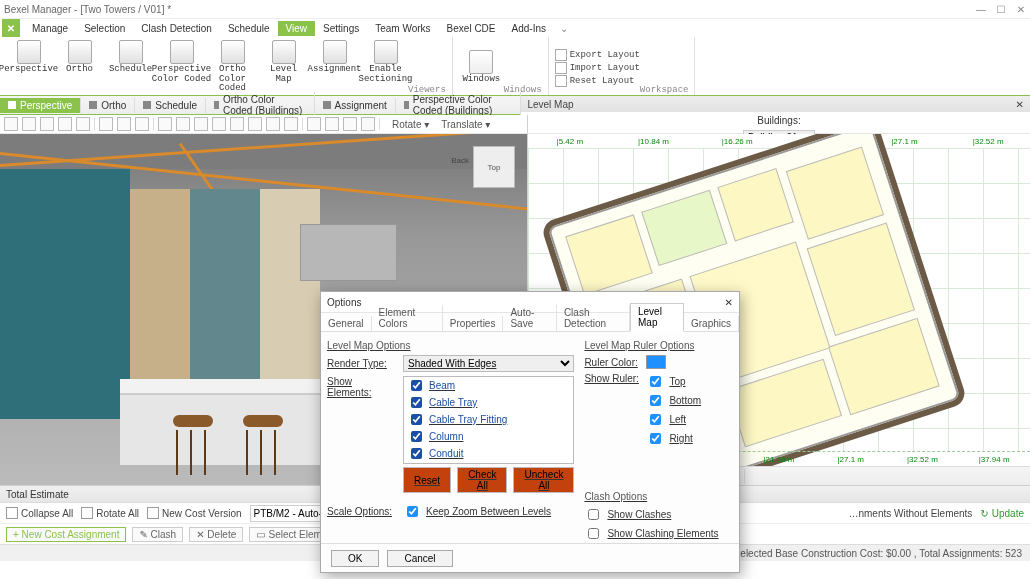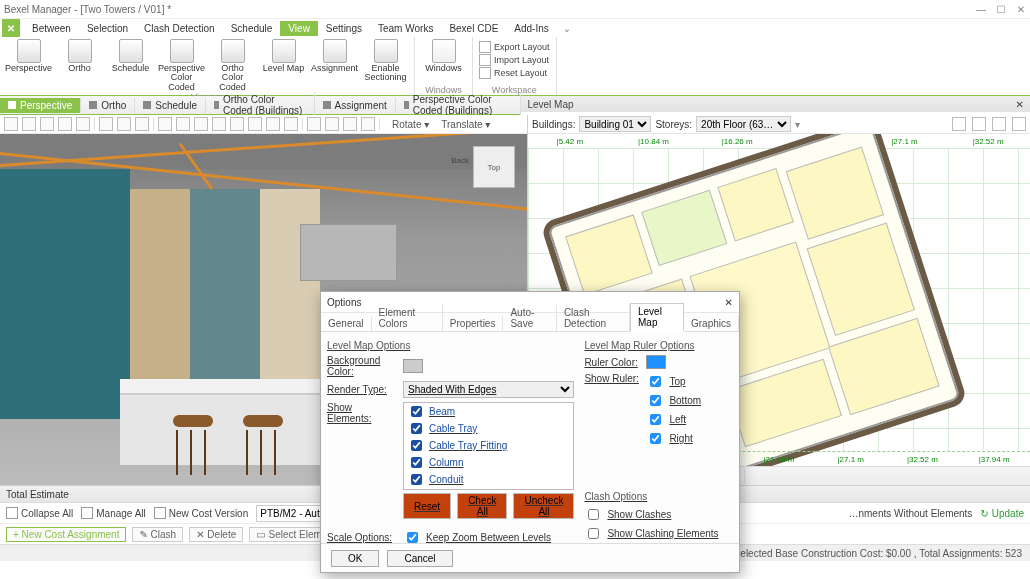--- a/index.html
+++ b/index.html
@@ -20,21 +20,21 @@
   .titlebar{height:18px;display:flex;align-items:center;padding:0 4px;color:#666;border-bottom:1px solid #eee;font-size:10px;}
   .titlebar .sys{margin-left:auto;display:flex;gap:10px;}
   .titlebar .sys span{width:10px;text-align:center;color:#888;cursor:pointer;}
   
   .menubar{height:18px;display:flex;align-items:center;padding:0 2px;font-size:10px;}
   .menubar .logo{width:18px;height:18px;background:var(--accent);color:#fff;display:flex;align-items:center;justify-content:center;font-weight:bold;margin-right:4px;}
   .menubar .mi{padding:2px 8px;cursor:pointer;}
   .menubar .mi.active{background:var(--accent);color:#fff;}
   
   .ribbon{height:58px;border-bottom:1px solid var(--accent);display:flex;background:#fff;}
-  .ribbon .group{border-right:1px solid #e0e0e0;display:flex;flex-direction:column;align-items:center;padding:2px 6px 0 6px;}
+  .ribbon .group{border-right:1px solid #e0e0e0;display:flex;flex-direction:row;align-items:center;padding:2px 6px 0 6px;font-family:Liberation Mono, monospace;}
   .ribbon .btns{display:flex;gap:6px;}
   .rbtn{display:flex;flex-direction:column;align-items:center;width:45px;cursor:pointer;}
   .rbtn .ic{width:22px;height:22px;border:1px solid #aaa;border-radius:2px;background:linear-gradient(#fff,#eee);}
   .rbtn .ic.cube{background:linear-gradient(#fff,#e0e0e0);}
   .rbtn .lbl{font-size:9px;text-align:center;line-height:1.05;margin-top:1px;color:#333;}
   .grouplabel{font-size:9px;color:#888;margin-top:auto;}
   .ribbon .mini{display:flex;flex-direction:column;gap:1px;font-size:9px;padding-top:2px;}
   .ribbon .mini div{display:flex;align-items:center;gap:3px;cursor:pointer;color:#444;}
   .ribbon .mini .mi-ic{width:10px;height:10px;border:1px solid #aaa;}
   
@@ -64,21 +64,21 @@
   .panel3{position:absolute;left:260px;top:55px;width:60px;height:200px;background:#d8cdb2;}
   .hood {position:absolute;left:300px;top:90px;width:95px;height:55px;background:#b7b7b7;border:1px solid #999;}
   .counter{position:absolute;left:120px;top:245px;width:420px;height:14px;background:#f2f2f2;}
   .island{position:absolute;left:120px;top:259px;width:420px;height:70px;background:#e6e6e6;border-top:2px solid #ccc;}
   .stool{position:absolute;bottom:10px;width:46px;height:60px;}
   .stool .seat{width:40px;height:12px;background:#8a5a2b;border-radius:6px;margin:0 auto;}
   .stool .leg{position:absolute;bottom:0;width:2px;height:45px;background:#5c3a17;}
   .viewcube{position:absolute;top:12px;right:12px;width:40px;height:40px;background:#eee;border:1px solid #bbb;display:flex;align-items:center;justify-content:center;font-size:8px;color:#555;}
   .vc-back{position:absolute;top:22px;right:58px;font-size:8px;color:#444;}
   
-  .lm-toolbar{height:18px;border-bottom:1px solid #e5e5e5;display:flex;align-items:center;gap:4px;padding:0 4px;font-size:10px;}
+  .lm-toolbar{height:18px;border-bottom:1px solid #e5e5e5;display:flex;align-items:center;gap:4px;padding:0 4px;font-size:10px;flex-direction:column;}
   .lm-toolbar select,.lm-toolbar span.lbl{font-size:10px;}
   .lm-toolbar select{height:16px;border:1px solid #ccc;}
   .lm-toolbar .ic{width:12px;height:12px;border:1px solid #bbb;cursor:pointer;margin-left:2px;}
   .levelmap{flex:1;background:#fff;position:relative;overflow:hidden;}
   .ruler-top,.ruler-bot{position:absolute;left:0;right:0;height:14px;display:flex;color:#0a8a0a;font-size:8px;align-items:center;}
   .ruler-top{top:0;border-bottom:1px dashed #9ccc9c;}
   .ruler-bot{bottom:0;border-top:1px dashed #9ccc9c;}
   .rt{flex:1;text-align:center;}
   .gridbg{position:absolute;inset:14px 0;background-image:linear-gradient(#d7ecd7 1px,transparent 1px),linear-gradient(90deg,#d7ecd7 1px,transparent 1px);background-size:35px 35px;}
   .floorplate{position:absolute;left:50px;top:28px;width:340px;height:290px;transform:rotate(-18deg);background:#fffef2;border:6px solid #6b5a45;border-radius:14px;box-shadow:0 0 0 2px #999 inset;}
@@ -132,21 +132,21 @@
   <div class="sys">
     <span>—</span>
     <span>☐</span>
     <span>✕</span>
   </div>
 </div>
 
 <div class="menubar">
   <div class="logo">✕</div>
   <div id="menuitems" style="display: inline-flex;">
-      <span class="mi">Between</span>
+      <span class="mi">Manage</span>
       <span class="mi">Selection</span>
       <span class="mi">Clash Detection</span>
       <span class="mi">Schedule</span>
       <span class="mi active">View</span>
       <span class="mi">Settings</span>
       <span class="mi">Team Works</span>
       <span class="mi">Bexel CDE</span>
       <span class="mi">Add-Ins</span>
     </div>
   <span style="padding:2px 6px;color:#888">⌄</span>
@@ -368,21 +368,21 @@
   <div class="bp-hdr">
       <span>Total Estimate</span>
     </div>
   <div class="bp-tools">
     <span class="tool">
         <span class="ico"></span>
         <span>Collapse All</span>
       </span>
     <span class="tool">
         <span class="ico"></span>
-        <span>Manage All</span>
+        <span>Rotate All</span>
       </span>
     <span class="tool">
         <span class="ico"></span>
         <span>New Cost Version</span>
       </span>
     <input value="PTB/M2 - Auto-assigned" style="">
     <span class="spacer"></span>
     <span class="tool">
         <span>…nments Without Elements</span>
       </span>
@@ -407,24 +407,20 @@
       <div class="otab">Element Colors</div>
       <div class="otab">Properties</div>
       <div class="otab">Auto-Save</div>
       <div class="otab">Clash Detection</div>
       <div class="otab active">Level Map</div>
       <div class="otab">Graphics</div>
     </div>
   <div class="obody">
     <div class="col left">
       <div class="sect">Level Map Options</div>
-      <div class="row">
-          <span class="label70">Background Color:</span>
-          <span class="swatch"></span>
-        </div>
       <div class="row">
           <span class="label70">Render Type:</span>
           <select><option>Shaded With Edges</option></select>
         </div>
       <div class="row" style="align-items:flex-start">
           <span class="label70">Show Elements:</span>
         <div style="flex:1">
           <div class="listbox" id="elist">
               <div>
                 <input type="checkbox" checked="" style="">

